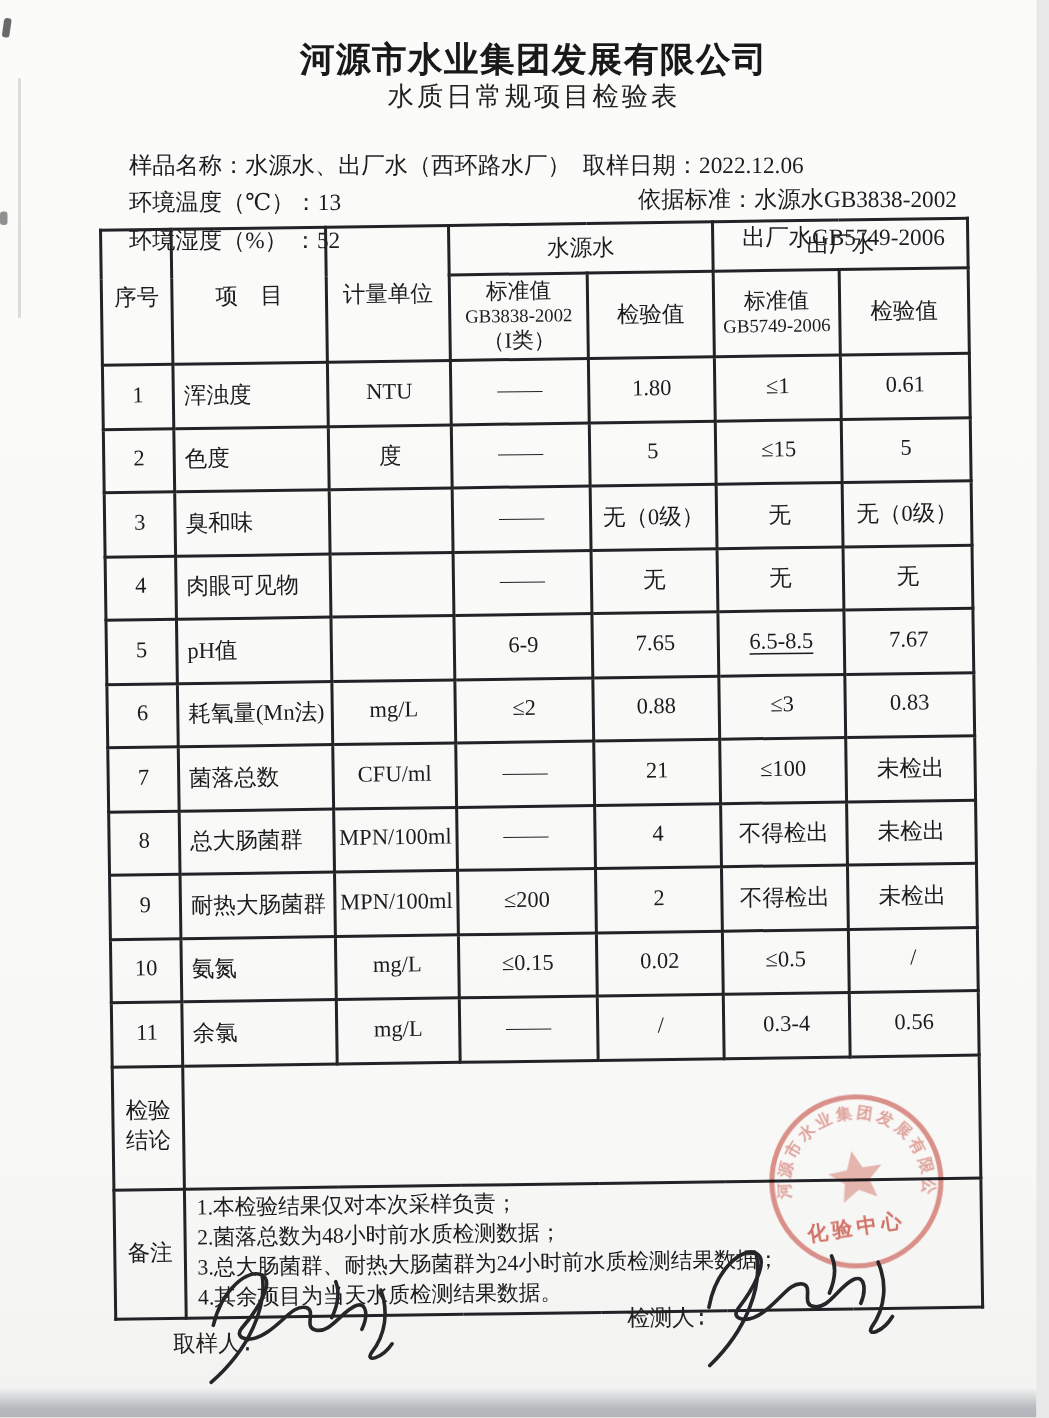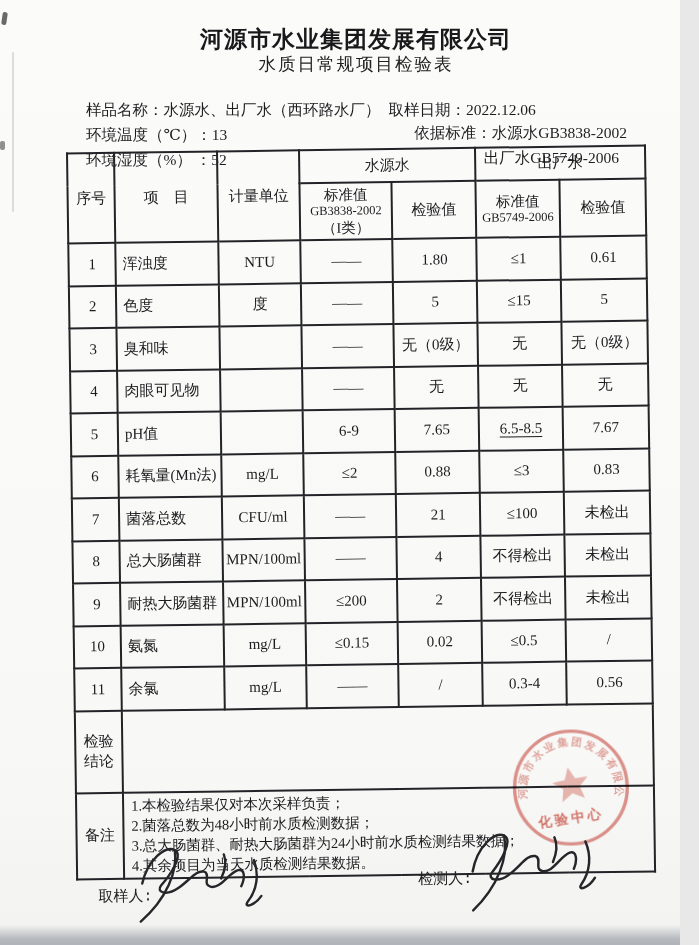--- a/index.html
+++ b/index.html
@@ -5,20 +5,21 @@
   html,body{margin:0;padding:0;}
   body{
     width:699px;height:945px;
     font-family:"Liberation Serif","DejaVu Serif",serif;
     background:#e8e8e8;
   }
   .page{
     position:relative;width:680px;height:945px;overflow:hidden;
     background:linear-gradient(180deg,#fbfbfa 0%,#f8f8f6 80%,#f2f2f1 100%);
     color:#1f1f22;
+    padding-left:11px;
   }
   
   .scan-bottom{position:absolute;left:0;right:0;bottom:0;height:20px;
     background:linear-gradient(to bottom,rgba(160,164,170,0) 0%,#b6b9be 70%,#b0b4ba 100%);}
   .crease{position:absolute;left:12px;top:52px;width:2px;height:160px;
     background:#9a9a98;opacity:.32;border-radius:2px;}
   .speck1{position:absolute;left:2px;top:12px;width:5px;height:13px;background:#3a3a3a;opacity:.75;border-radius:2px;transform:rotate(8deg);}
   .speck2{position:absolute;left:0px;top:141px;width:5px;height:9px;background:#4a4a4a;opacity:.6;border-radius:2px;}
   
   .company{position:absolute;left:0;top:24px;width:712px;text-align:center;
@@ -51,21 +52,21 @@
   .und{text-decoration:underline;text-underline-offset:3px;}
   tr.concl{height:82px;}
   tr.remarks{height:86px;}
   .twoline{line-height:1.3;font-size:15px;}
   .remarklines{text-align:left;font-size:14.5px;line-height:1.38;padding:2px 4px 2px 7px;white-space:normal;}
   
   .stamp{position:absolute;left:428px;top:574px;width:136px;height:136px;
     mix-blend-mode:multiply;filter:blur(.4px);opacity:.95;}
   
   .sigline{position:absolute;font-size:15px;color:#222;white-space:nowrap;font-family:Liberation Mono, monospace;}
-  .slab1{left:22px;top:735px;}
+  .slab1{left:39px;top:735px;}
   .slab2{left:342px;top:722px;}
   .sig{position:absolute;}
   .sig1{left:52px;top:688px;width:160px;height:90px;}
   .sig2{left:378px;top:676px;width:172px;height:92px;transform:rotate(-3deg);}
   svg{display:block;}
 </style>
 </head>
 <body>
 
 <div class="page">

